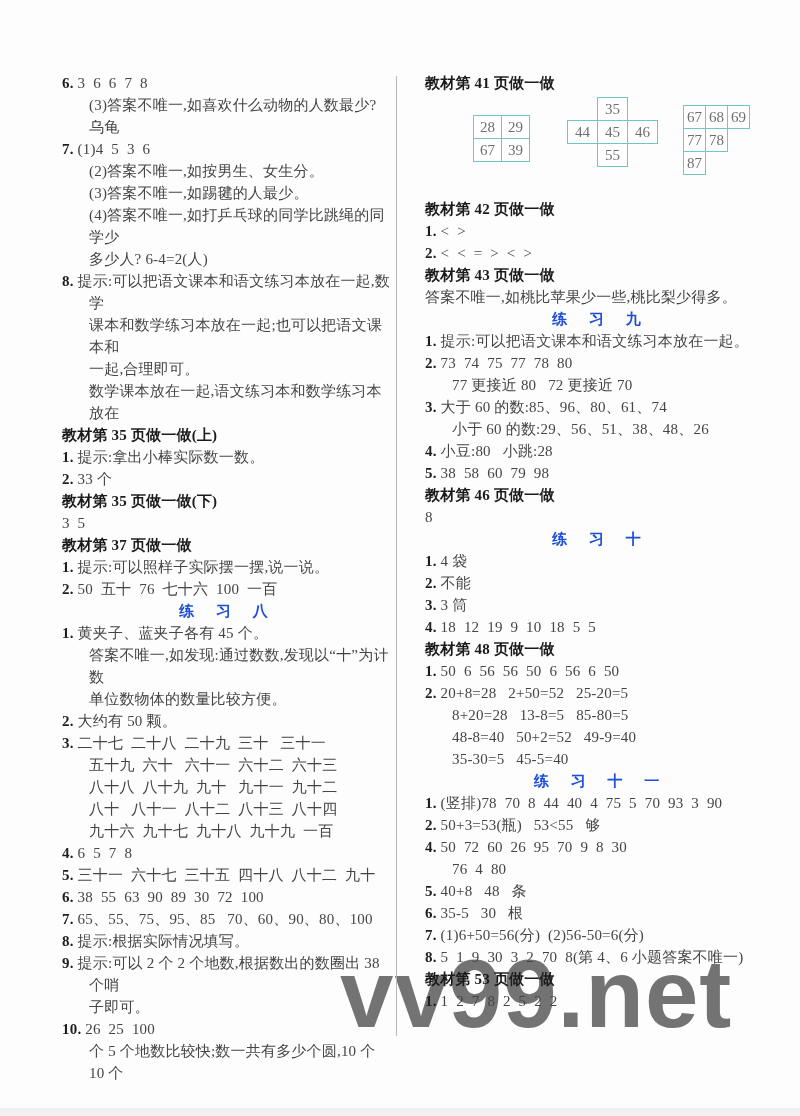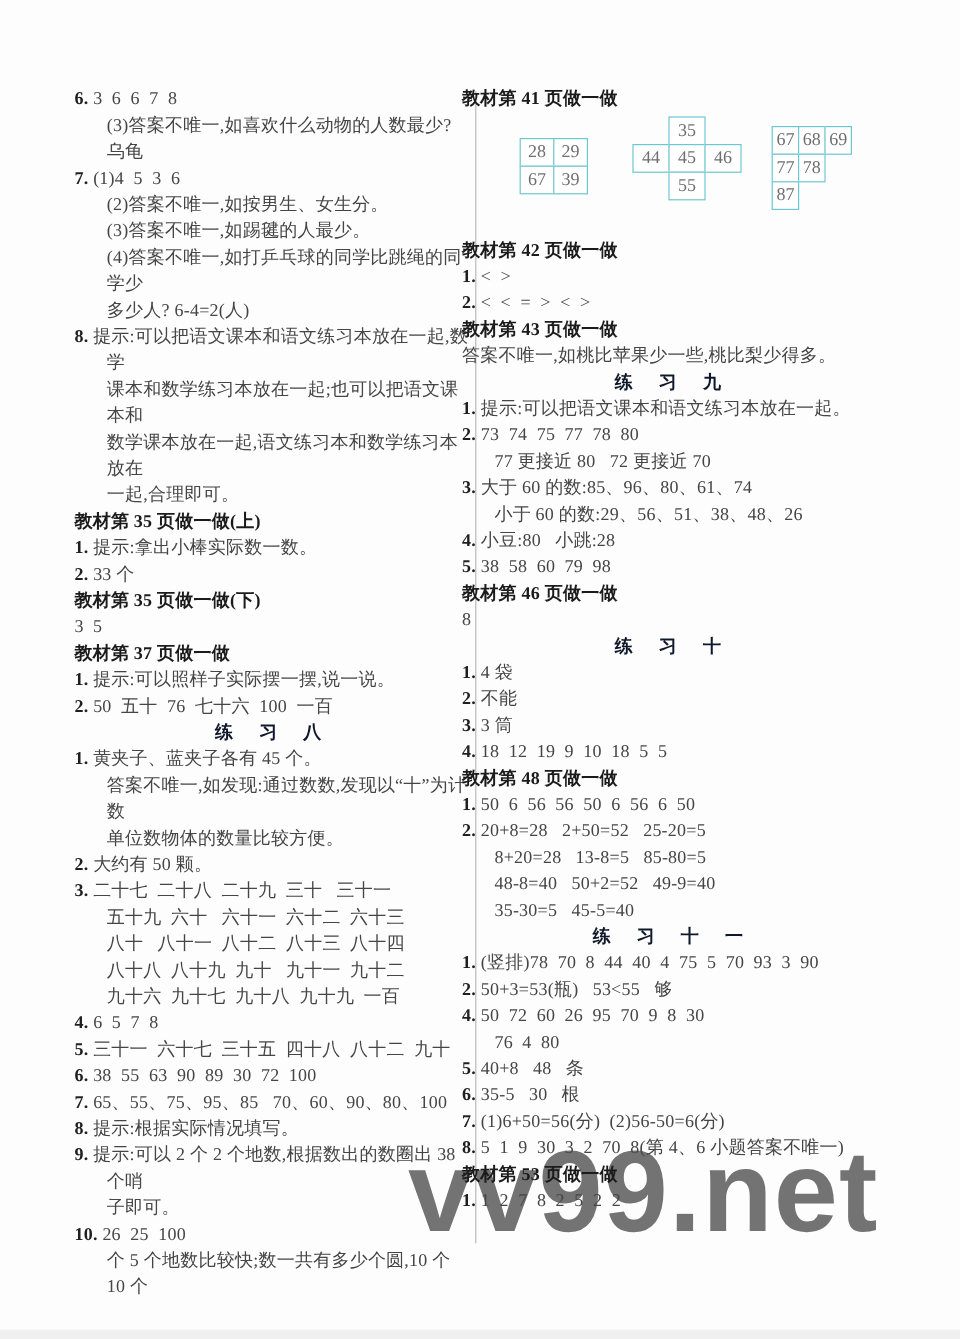--- a/index.html
+++ b/index.html
@@ -4,34 +4,34 @@
 <style>
   html,body { margin:0; padding:0; background:#e9e9e9; }
   .page {
     position:relative; width:800px; height:1116px; margin:0 auto;
     background:#fdfdfd; overflow:hidden;
     font-family:"Liberation Serif","DejaVu Serif",serif;
     color:#454545;
   }
   .col { position:absolute; z-index:2; }
   .col-left  { left:62px;  top:72px; width:332px; }
-  .col-right { left:385px; top:72px; width:352px; }
+  .col-right { left:425px; top:72px; width:352px; }
   .col-divider {
     position:absolute; left:396px; top:76px; width:1px; height:960px;
     background:#b9b9b9; z-index:1;
   }
   .line {
     min-height:22px; line-height:22px; font-size:15px;
     white-space:pre-wrap; letter-spacing:0.2px;
   }
   .line .num { font-weight:bold; color:#1f1f1f; }
   .line.item { padding-left:27px; text-indent:-27px; }
   .line.cont { padding-left:27px; }
   .line.h    { font-weight:bold; color:#1b1b1b; }
-  .line.c    { text-align:center; font-weight:bold; color:#0f172a;
+  .line.c    { text-align:center; font-weight:bold; color:#1d4ed8;
                letter-spacing:9px; }
   .line.fade { color:#979797; opacity:0.85; }
   .grids-row {
     display:flex; align-items:flex-start;
     height:100px; margin-top:4px;
   }
   .ngrid { display:grid; }
   .ngrid .cell {
     display:flex; align-items:center; justify-content:center;
     border:1px solid #6ec7ce; margin:-1px 0 0 -1px;
@@ -61,39 +61,39 @@
       <div class="line item"><span class="num">6. </span><span>3  6  6  7  8</span></div>
       <div class="line cont"><span>(3)答案不唯一,如喜欢什么动物的人数最少?</span></div>
       <div class="line cont"><span>乌龟</span></div>
       <div class="line item"><span class="num">7. </span><span>(1)4  5  3  6</span></div>
       <div class="line cont"><span>(2)答案不唯一,如按男生、女生分。</span></div>
       <div class="line cont"><span>(3)答案不唯一,如踢毽的人最少。</span></div>
       <div class="line cont"><span>(4)答案不唯一,如打乒乓球的同学比跳绳的同学少</span></div>
       <div class="line cont"><span>多少人? 6-4=2(人)</span></div>
       <div class="line item"><span class="num">8. </span><span>提示:可以把语文课本和语文练习本放在一起,数学</span></div>
       <div class="line cont"><span>课本和数学练习本放在一起;也可以把语文课本和</span></div>
+      <div class="line cont"><span>一起,合理即可。</span></div>
       <div class="line cont"><span>数学课本放在一起,语文练习本和数学练习本放在</span></div>
-      <div class="line cont"><span>一起,合理即可。</span></div>
       <div class="line h"><span>教材第 35 页做一做(上)</span></div>
       <div class="line item"><span class="num">1. </span><span>提示:拿出小棒实际数一数。</span></div>
       <div class="line item"><span class="num">2. </span><span>33 个</span></div>
       <div class="line h"><span>教材第 35 页做一做(下)</span></div>
       <div class="line plain"><span>3  5</span></div>
       <div class="line h"><span>教材第 37 页做一做</span></div>
       <div class="line item"><span class="num">1. </span><span>提示:可以照样子实际摆一摆,说一说。</span></div>
       <div class="line item"><span class="num">2. </span><span>50  五十  76  七十六  100  一百</span></div>
       <div class="line c"><span>练 习 八</span></div>
       <div class="line item"><span class="num">1. </span><span>黄夹子、蓝夹子各有 45 个。</span></div>
       <div class="line cont"><span>答案不唯一,如发现:通过数数,发现以“十”为计数</span></div>
       <div class="line cont"><span>单位数物体的数量比较方便。</span></div>
       <div class="line item"><span class="num">2. </span><span>大约有 50 颗。</span></div>
       <div class="line item"><span class="num">3. </span><span>二十七  二十八  二十九  三十   三十一</span></div>
       <div class="line cont"><span>五十九  六十   六十一  六十二  六十三</span></div>
+      <div class="line cont"><span>八十八  八十九  九十   九十一  九十二</span></div>
       <div class="line cont"><span>八十   八十一  八十二  八十三  八十四</span></div>
-      <div class="line cont"><span>八十八  八十九  九十   九十一  九十二</span></div>
       <div class="line cont"><span>九十六  九十七  九十八  九十九  一百</span></div>
       <div class="line item"><span class="num">4. </span><span>6  5  7  8</span></div>
       <div class="line item"><span class="num">5. </span><span>三十一  六十七  三十五  四十八  八十二  九十</span></div>
       <div class="line item"><span class="num">6. </span><span>38  55  63  90  89  30  72  100</span></div>
       <div class="line item"><span class="num">7. </span><span>65、55、75、95、85   70、60、90、80、100</span></div>
       <div class="line item"><span class="num">8. </span><span>提示:根据实际情况填写。</span></div>
       <div class="line item"><span class="num">9. </span><span>提示:可以 2 个 2 个地数,根据数出的数圈出 38 个哨</span></div>
       <div class="line cont"><span>子即可。</span></div>
       <div class="line item"><span class="num">10. </span><span>26  25  100</span></div>
       <div class="line cont"><span>个 5 个地数比较快;数一共有多少个圆,10 个 10 个</span></div>

